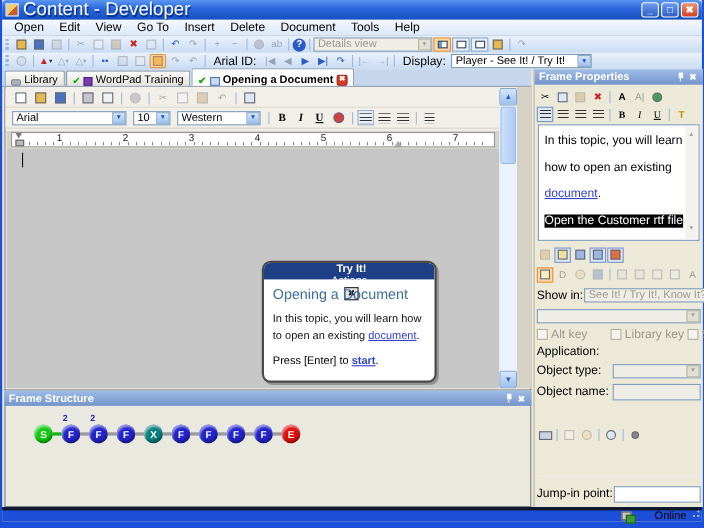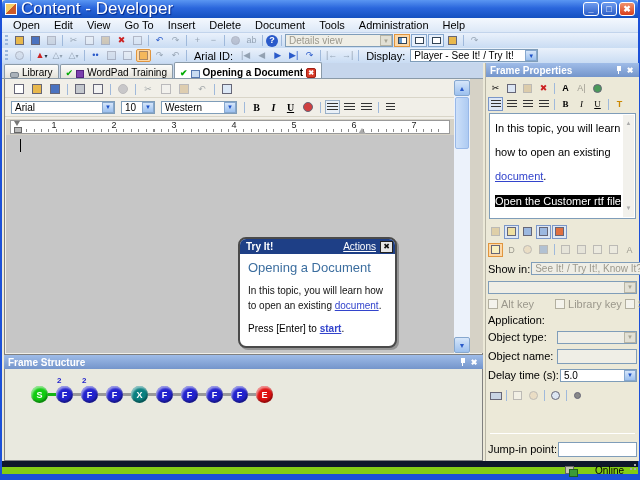--- a/index.html
+++ b/index.html
@@ -127,21 +127,21 @@
   .sb-up { top:0; } .sb-dn { bottom:0; }
   .sb-thumb { position:absolute; left:1px; top:17px; width:14px; height:52px; border:1px solid #98B8E8; border-radius:2px;
     background:linear-gradient(90deg,#CDE0F9,#AECBF2); }
 
   
   .tryit {
     position:absolute; left:236px; top:237px; width:159px; height:111px;
     background:#fff; border:2px solid #4A4A4A; border-radius:8px;
     box-shadow:2px 2px 0 rgba(0,0,0,.25); overflow:hidden; z-index:5;
   }
-  .tryit-tb { height:15px; background:#1E3F86; display:flex; align-items:center; padding:0 2px 0 6px; }
+  .tryit-tb { height:15px; background:#1E3F86; display:flex; align-items:center; padding:0 2px 0 6px;flex-direction:column; }
   .tryit-title { color:#fff; font-weight:bold; font-size:10px; flex:1; }
   .tryit-actions { color:#fff; font-size:10px; text-decoration:underline; margin-right:4px; }
   .tryit-x { width:13px; height:12px; background:#E6E6E6; border:1px solid #222; color:#111;
     font-size:8px; line-height:10px; text-align:center; }
   .tryit-body { padding:6px 8px; }
   .tryit-head { font-size:13px; color:#3C6E9F; margin-bottom:9px; }
   .tryit-text { font-size:10px; line-height:1.45; color:#111; }
   .tryit-press { font-size:10px; margin-top:10px; }
   a.link { color:#3344CC; text-decoration:underline; }
   a.link.bold { font-weight:bold; }
@@ -192,22 +192,22 @@
   .nodes { position:absolute; left:26px; top:30px; display:flex; align-items:center; }
   .nodewrap { position:relative; display:flex; align-items:center; }
   .node { width:17px; height:17px; border-radius:50%; color:#fff; font-weight:bold; font-size:9px;
     display:flex; align-items:center; justify-content:center;
     box-shadow:inset 1px 2px 2px rgba(255,255,255,.55), inset -1px -2px 2px rgba(0,0,0,.35); }
   .edge { width:8px; height:3px; flex:none; }
   .nodesup { position:absolute; top:-10px; left:1px; color:#2222CC; font-size:8px; font-weight:bold; }
 
   
   .statusbar {
-    position:absolute; left:0; right:0; bottom:0; height:13px; background:#84cc16;
-    border-top:6px solid #0f172a; display:flex; align-items:center; justify-content:flex-end;
+    position:absolute; left:0; right:0; bottom:0; height:13px; background:#1d4ed8;
+    border-top:3px solid #0f172a; display:flex; align-items:center; justify-content:flex-end;
     padding-right:14px; gap:18px; font-size:10px;
   }
   .online-icon { position:relative; width:12px; height:9px; }
   .online-icon::before { content:""; position:absolute; left:0; top:0; width:7px; height:6px; background:#C8C4B4; border:1px solid #666; }
   .online-icon::after { content:""; position:absolute; left:4px; top:3px; width:7px; height:6px; background:#3A9A3A; border:1px solid #1E5E1E; }
   .grip-dots { position:absolute; right:2px; bottom:2px; width:8px; height:8px;
     background:
       radial-gradient(circle at 7px 1px,#AAA 1px,transparent 1.2px),
       radial-gradient(circle at 7px 5px,#AAA 1px,transparent 1.2px),
       radial-gradient(circle at 3px 5px,#AAA 1px,transparent 1.2px); }
@@ -229,21 +229,20 @@
 
   <div class="menubar">
     <span class="menu-item">Open</span>
     <span class="menu-item">Edit</span>
     <span class="menu-item">View</span>
     <span class="menu-item">Go To</span>
     <span class="menu-item">Insert</span>
     <span class="menu-item">Delete</span>
     <span class="menu-item">Document</span>
     <span class="menu-item">Tools</span>
-    <span class="menu-item">Administration</span>
     <span class="menu-item">Help</span>
   </div>
 
   <div class="toolbar tb1">
     <span class="grip"></span>
     <span class="icn">
         <span class="chip" style="background:#E8B84C;"></span>
       </span>
     <span class="icn">
         <span class="chip" style="background:#4A72C0;"></span>
@@ -607,27 +606,20 @@
         <span class="cval"></span>
         <span class="drop">▼</span>
       </span>
     </div>
 
     <div class="rp-row" style="top:285px;height:16px;">
       <span class="rp-label" style="flex:1;">Object name:</span>
       <span class="rp-field disabled" style="width:80px;"></span>
     </div>
 
-    <div class="rp-row" style="top:304px;height:16px;">
-      <span class="rp-label" style="flex:1;">Delay time (s):</span>
-      <span class="combo" style="width:80px;">
-        <span class="cval">5.0</span>
-        <span class="drop">▼</span>
-      </span>
-    </div>
 
     <div class="rp-row" style="top:324px;height:17px;">
       <span class="rp-icn">
           <span class="chip" style="background:#C8D4E4;width:12px;height:8px;"></span>
         </span>
       <span class="sep"></span>
       <span class="rp-icn gray">
           <span class="chip" style="background:#FFF;"></span>
         </span>
       <span class="rp-icn gray">

